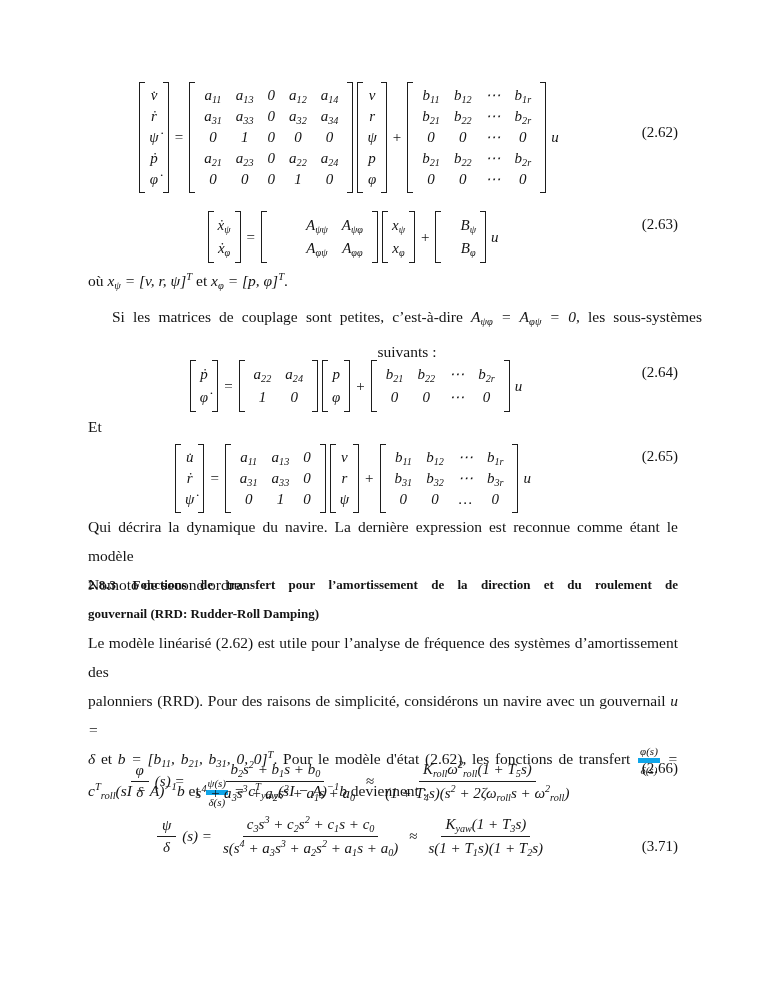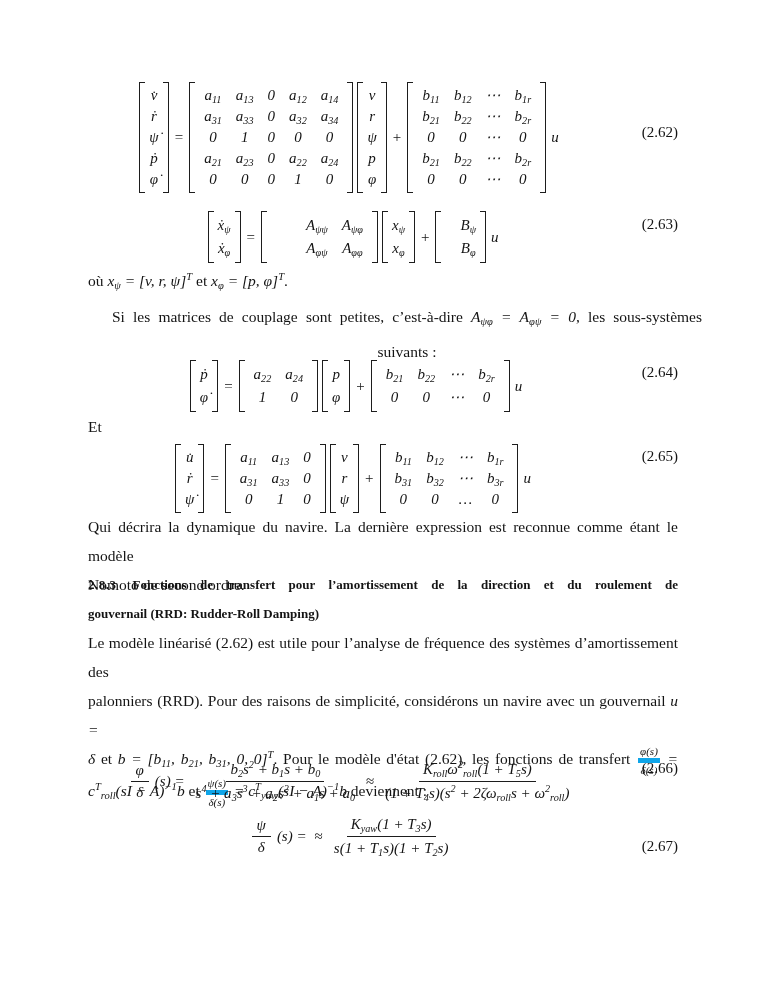--- a/index.html
+++ b/index.html
@@ -289,23 +289,27 @@
     <span class="eq-num" style="top:8px;">(2.66)</span>
   </div>
 
   <div class="eq-block" style="top:808px;height:56px;">
     <div class="eq-center" style="transform:translateX(-31px);">
       <span class="dfrac small">
           <span class="fn">ψ</span>
           <span class="fd">δ</span>
         </span>
       <span class="mvar" style="margin-right:4px;">(s) =</span>
+      <span class="dfrac">
+          <span class="fn">c<sub>3</sub>s<sup>3</sup> + c<sub>2</sub>s<sup>2</sup> + c<sub>1</sub>s + c<sub>0</sub></span>
+          <span class="fd">s(s<sup>4</sup> + a<sub>3</sub>s<sup>3</sup> + a<sub>2</sub>s<sup>2</sup> + a<sub>1</sub>s + a<sub>0</sub>)</span>
+        </span>
       <span class="op">≈</span>
       <span class="dfrac">
           <span class="fn">K<sub>yaw</sub>(1 + T<sub>3</sub>s)</span>
           <span class="fd">s(1 + T<sub>1</sub>s)(1 + T<sub>2</sub>s)</span>
         </span>
     </div>
-    <span class="eq-num" style="top:30px;">(2.67)</span>
+    <span class="eq-num" style="top:30px;">(3.71)</span>
   </div>
 
 
 </div>
 
 </body></html>

